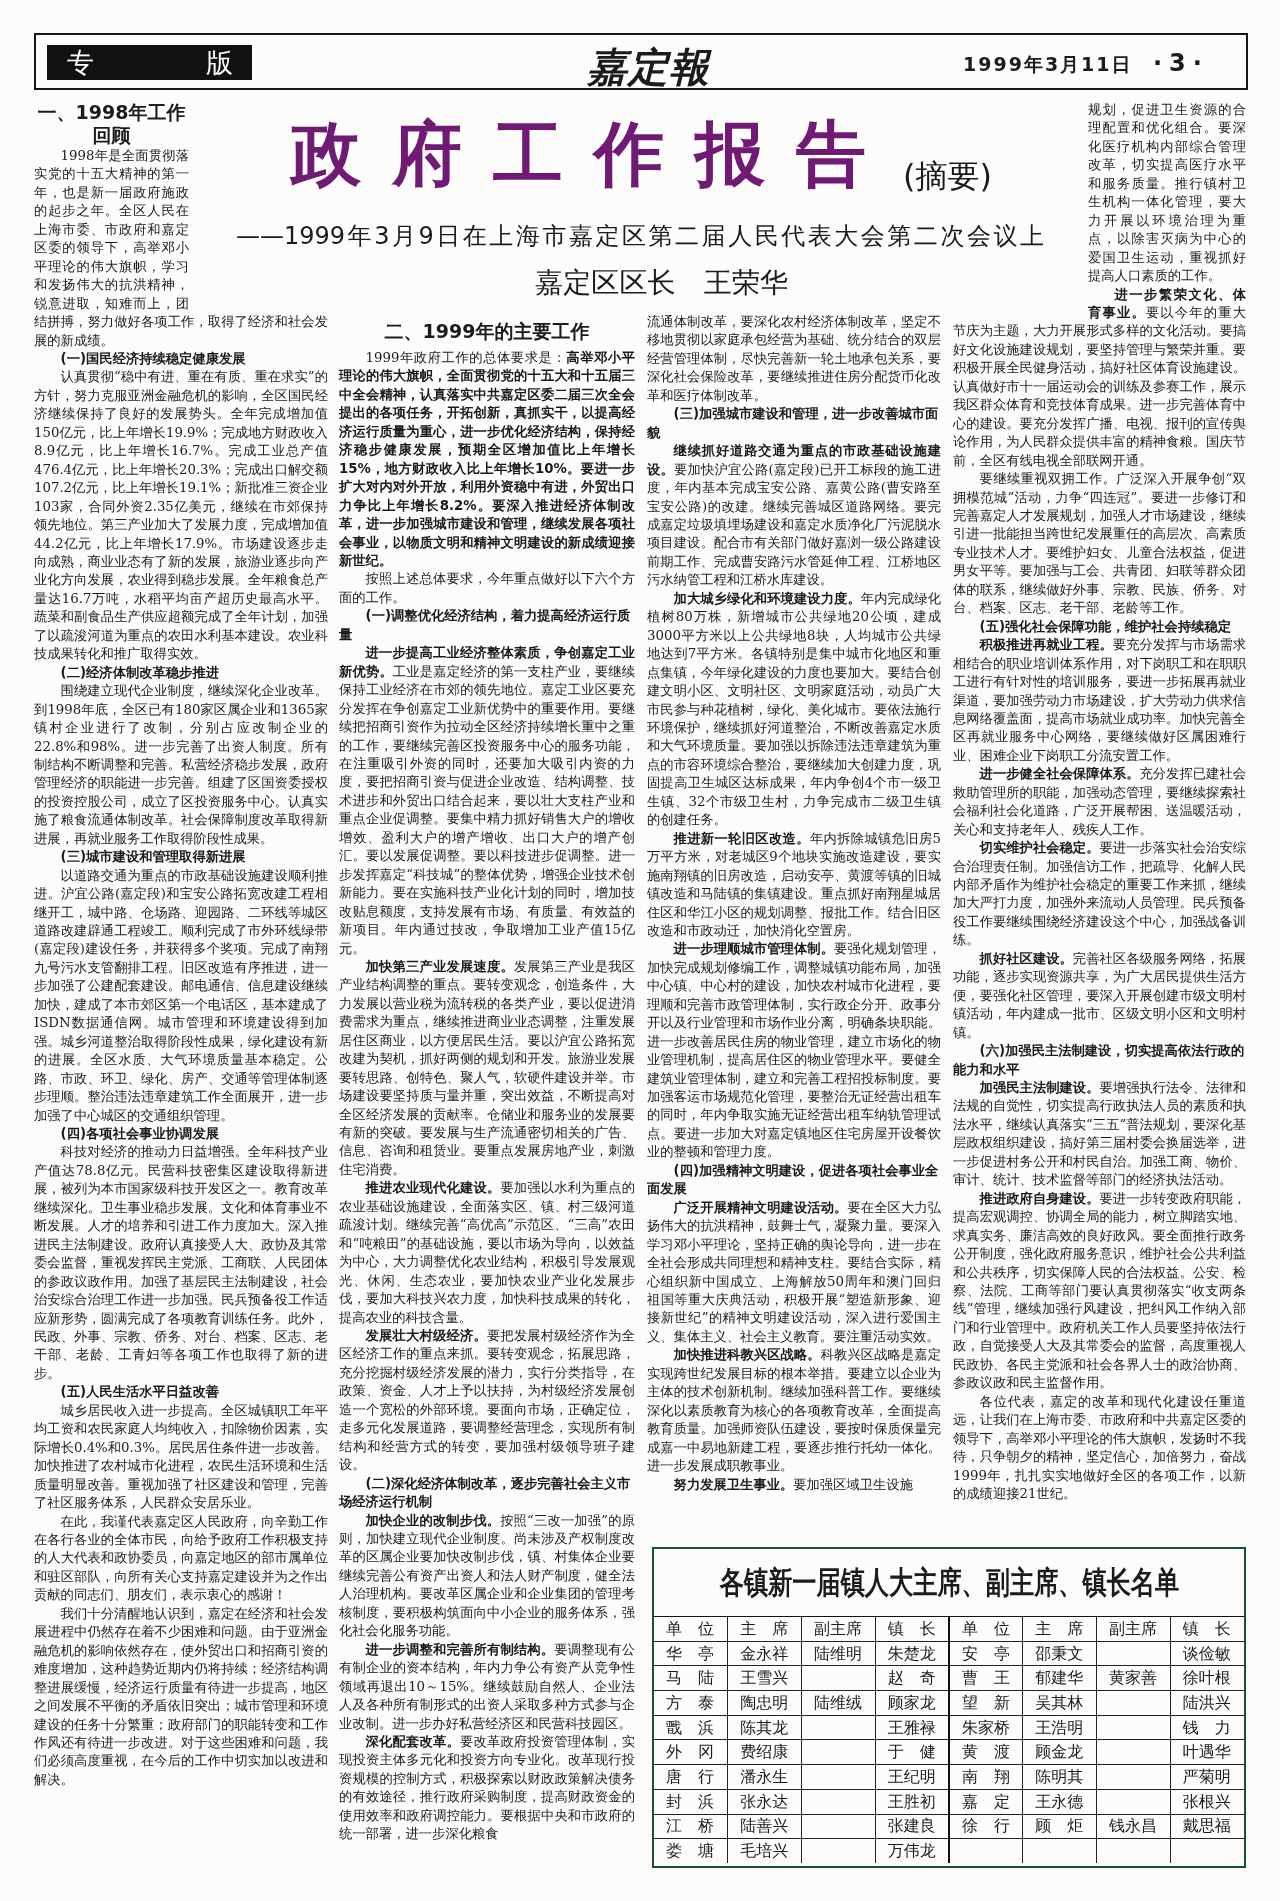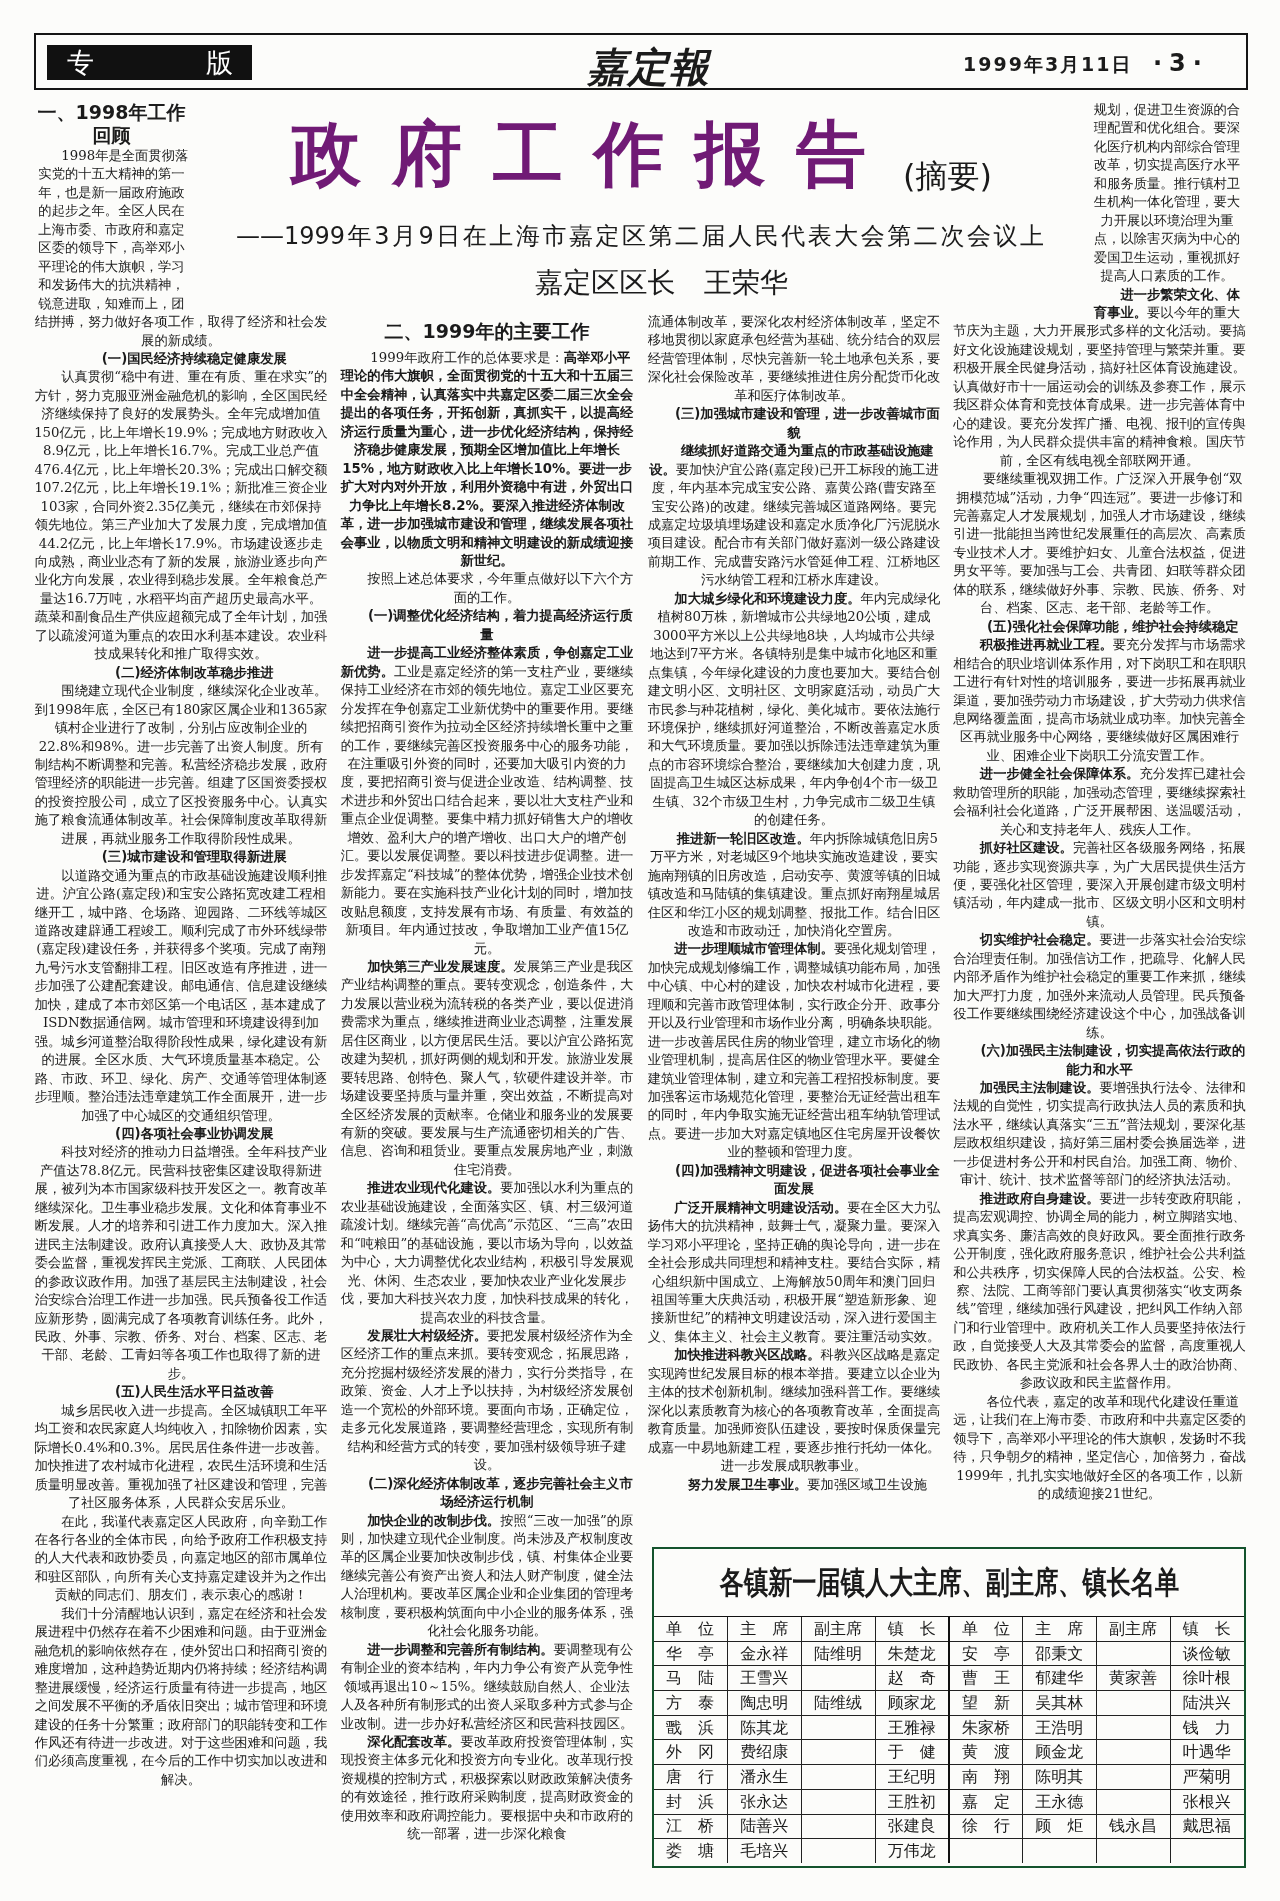--- a/index.html
+++ b/index.html
@@ -12,21 +12,21 @@
   .paper-name{position:absolute;left:551px;top:11px;font:italic bold 40px/42px "DejaVu Serif",serif;letter-spacing:1px;}
   .date{position:absolute;left:927px;top:18px;font:bold 19px/22px "DejaVu Sans",sans-serif;letter-spacing:2px;}
   .page-no{position:absolute;left:1117px;top:14px;font:bold 24px/28px "DejaVu Sans",sans-serif;letter-spacing:7px;}
   
   .hl-title{position:absolute;left:291px;top:115px;font:bold 70px/78px "DejaVu Sans",sans-serif;letter-spacing:31px;white-space:nowrap;color:#701a75;}
   .hl-suffix{position:absolute;left:903px;top:157px;font:32px/38px "DejaVu Sans",sans-serif;white-space:nowrap;}
   .hl-subtitle{position:absolute;left:236px;top:221px;width:808px;font:24px/30px "DejaVu Sans",sans-serif;text-align:justify;text-align-last:justify;}
   .hl-byline{position:absolute;left:515px;top:267px;width:253px;font:28px/32px "DejaVu Serif",serif;text-align:justify;text-align-last:justify;margin-left:20px;}
   
   .col{position:absolute;font-size:13.3px;line-height:18.45px;text-align:justify;}
-  .col p{margin:0;text-align:center;}
+  .col p{margin:0;}
   .p{text-indent:2em;}
   .p.cont{text-indent:0;}
   .sub{font-family:"DejaVu Sans",sans-serif;font-weight:bold;text-indent:2em;text-align:left;}
   .lead{font-family:"DejaVu Sans",sans-serif;font-weight:bold;}
   .sec{font-family:"DejaVu Sans",sans-serif;font-weight:bold;font-size:19px;text-align:center;}
   .sec1{line-height:23px;}
   .sec2{line-height:36px;}
   .fl-right{float:right;}
   .fl-left{float:left;}
   
@@ -106,22 +106,22 @@
 </div>
 
 <div class="col" style="left:953px;top:101px;width:293px;">
   <div class="fl-left" style="width:135px;height:203px;"></div>
   <p class="p cont">规划，促进卫生资源的合理配置和优化组合。要深化医疗机构内部综合管理改革，切实提高医疗水平和服务质量。推行镇村卫生机构一体化管理，要大力开展以环境治理为重点，以除害灭病为中心的爱国卫生运动，重视抓好提高人口素质的工作。</p>
   <p class="p"><b class="lead">进一步繁荣文化、体育事业。</b><span>要以今年的重大节庆为主题，大力开展形式多样的文化活动。要搞好文化设施建设规划，要坚持管理与繁荣并重。要积极开展全民健身活动，搞好社区体育设施建设。认真做好市十一届运动会的训练及参赛工作，展示我区群众体育和竞技体育成果。进一步完善体育中心的建设。要充分发挥广播、电视、报刊的宣传舆论作用，为人民群众提供丰富的精神食粮。国庆节前，全区有线电视全部联网开通。</span></p>
   <p class="p">要继续重视双拥工作。广泛深入开展争创“双拥模范城”活动，力争“四连冠”。要进一步修订和完善嘉定人才发展规划，加强人才市场建设，继续引进一批能担当跨世纪发展重任的高层次、高素质专业技术人才。要维护妇女、儿童合法权益，促进男女平等。要加强与工会、共青团、妇联等群众团体的联系，继续做好外事、宗教、民族、侨务、对台、档案、区志、老干部、老龄等工作。</p>
   <p class="sub">(五)强化社会保障功能，维护社会持续稳定</p>
   <p class="p"><b class="lead">积极推进再就业工程。</b><span>要充分发挥与市场需求相结合的职业培训体系作用，对下岗职工和在职职工进行有针对性的培训服务，要进一步拓展再就业渠道，要加强劳动力市场建设，扩大劳动力供求信息网络覆盖面，提高市场就业成功率。加快完善全区再就业服务中心网络，要继续做好区属困难行业、困难企业下岗职工分流安置工作。</span></p>
   <p class="p"><b class="lead">进一步健全社会保障体系。</b><span>充分发挥已建社会救助管理所的职能，加强动态管理，要继续探索社会福利社会化道路，广泛开展帮困、送温暖活动，关心和支持老年人、残疾人工作。</span></p>
+  <p class="p"><b class="lead">切实维护社会稳定。</b><span>要进一步落实社会治安综合治理责任制。加强信访工作，把疏导、化解人民内部矛盾作为维护社会稳定的重要工作来抓，继续加大严打力度，加强外来流动人员管理。民兵预备役工作要继续围绕经济建设这个中心，加强战备训练。</span></p>
   <p class="p"><b class="lead">抓好社区建设。</b><span>完善社区各级服务网络，拓展功能，逐步实现资源共享，为广大居民提供生活方便，要强化社区管理，要深入开展创建市级文明村镇活动，年内建成一批市、区级文明小区和文明村镇。</span></p>
-  <p class="p"><b class="lead">切实维护社会稳定。</b><span>要进一步落实社会治安综合治理责任制。加强信访工作，把疏导、化解人民内部矛盾作为维护社会稳定的重要工作来抓，继续加大严打力度，加强外来流动人员管理。民兵预备役工作要继续围绕经济建设这个中心，加强战备训练。</span></p>
   <p class="sub">(六)加强民主法制建设，切实提高依法行政的能力和水平</p>
   <p class="p"><b class="lead">加强民主法制建设。</b><span>要增强执行法令、法律和法规的自觉性，切实提高行政执法人员的素质和执法水平，继续认真落实“三五”普法规划，要深化基层政权组织建设，搞好第三届村委会换届选举，进一步促进村务公开和村民自治。加强工商、物价、审计、统计、技术监督等部门的经济执法活动。</span></p>
   <p class="p"><b class="lead">推进政府自身建设。</b><span>要进一步转变政府职能，提高宏观调控、协调全局的能力，树立脚踏实地、求真实务、廉洁高效的良好政风。要全面推行政务公开制度，强化政府服务意识，维护社会公共利益和公共秩序，切实保障人民的合法权益。公安、检察、法院、工商等部门要认真贯彻落实“收支两条线”管理，继续加强行风建设，把纠风工作纳入部门和行业管理中。政府机关工作人员要坚持依法行政，自觉接受人大及其常委会的监督，高度重视人民政协、各民主党派和社会各界人士的政治协商、参政议政和民主监督作用。</span></p>
   <p class="p">各位代表，嘉定的改革和现代化建设任重道远，让我们在上海市委、市政府和中共嘉定区委的领导下，高举邓小平理论的伟大旗帜，发扬时不我待，只争朝夕的精神，坚定信心，加倍努力，奋战1999年，扎扎实实地做好全区的各项工作，以新的成绩迎接21世纪。</p>
 </div>
 
 <div class="tbl-box">
   <div class="tbl-title"><span>各镇新一届镇人大主席、副主席、镇长名单</span></div>
   <table>
     <tbody>

